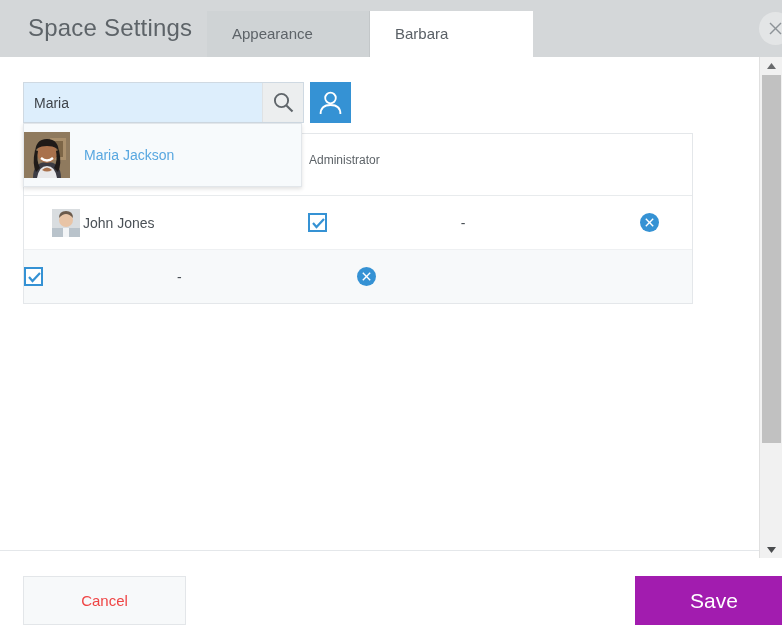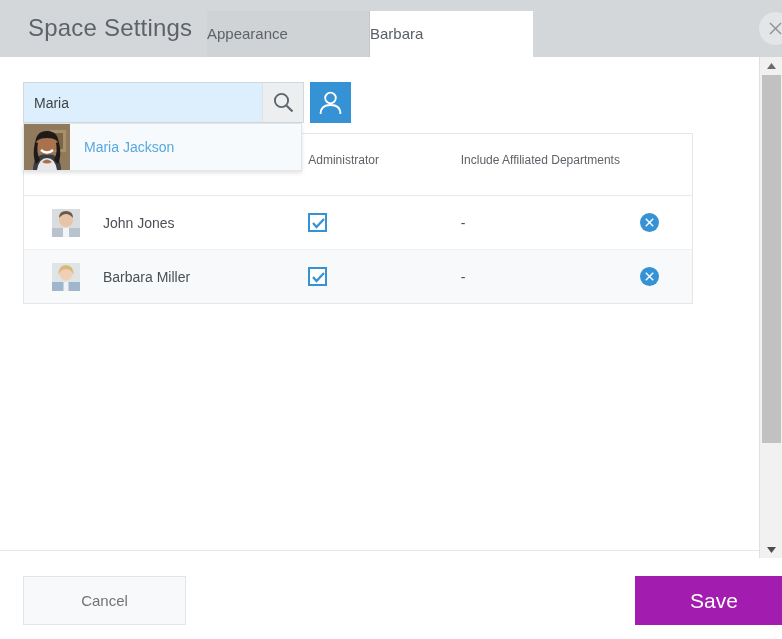--- a/index.html
+++ b/index.html
@@ -52,21 +52,21 @@
     line-height: 46px;
     padding: 0 0 0 0;
     width: 163px;
     text-align: left;
     font-size: 15px;
     color: #5d6368;
     box-sizing: border-box;
     vertical-align: top;
     cursor: pointer;
   }
-  .tab span.tab-label { }
+  .tab span.tab-label { margin-left: 25px; }
   .tab.inactive {
     background: #cfd3d5;
     border-right: 1px solid #c3c7c9;
   }
   .tab.active {
     background: #ffffff;
     color: #5a6066;
   }
   .close-btn {
     position: absolute;
@@ -139,21 +139,21 @@
     position: absolute;
     left: 23px; top: 66px;
     width: 279px;
     background: #f7fafc;
     border: 1px solid #e2e6ea;
     box-sizing: border-box;
     box-shadow: 0 2px 4px rgba(0,0,0,.12);
     z-index: 40;
   }
   .ac-item {
-    height: 46px;
+    height: 62px;
     display: flex;
     align-items: center;
     cursor: pointer;
   }
   .ac-avatar {
     width: 46px; height: 46px;
     flex: 0 0 46px;
     position: relative;
     overflow: hidden;
     background: #8c7b63;
@@ -207,21 +207,21 @@
     align-items: center;
   }
   .row-avatar {
     width: 28px; height: 28px;
     flex: 0 0 28px;
     overflow: hidden;
     position: relative;
     background: #cfd5da;
   }
   .row-name {
-    margin-left: 23px;
+    margin-left: 3px;
     font-size: 14px;
     color: #4a5056;
     white-space: nowrap;
   }
   .checkbox {
     width: 19px; height: 19px;
     border: 2px solid #3592d4;
     box-sizing: border-box;
     background: #ffffff;
     position: relative;
@@ -274,21 +274,21 @@
     background: #ffffff;
     border-top: 1px solid #e4e7ea;
   }
   .btn-cancel {
     position: absolute;
     left: 23px; top: 25px;
     width: 163px; height: 49px;
     background: #f7f9fa;
     border: 1px solid #e3e6e9;
     box-sizing: border-box;
-    color: #737373;
+    color: #ef4444;
     font-size: 15px;
     line-height: 47px;
     text-align: center;
     cursor: pointer;
     font-family: "Liberation Sans", sans-serif;
   }
   .btn-save {
     position: absolute;
     left: 599px; top: 25px;
     width: 158px; height: 49px;
@@ -329,21 +329,20 @@
       </svg>
     </div>
   </div>
 
   <div class="dialog-body">
 
     <div class="members-table">
       <div class="mt-header">
         <div class="th col-user">User, Group, or Department</div>
         <div class="th col-admin">Administrator</div>
-        <div class="th col-affil">Include Affiliated Departments</div>
         <div class="th col-action"></div>
       </div>
 
       <div class="mt-row">
         <div class="col-user cell-user">
           <div class="row-avatar">
             <svg class="face" viewBox="0 0 28 28">
               <rect width="28" height="28" fill="#d9dde0"></rect>
               <rect x="0" y="19" width="28" height="9" fill="#b9c3cb"></rect>
               <circle cx="14" cy="11" r="7" fill="#e8c4a6"></circle>
@@ -367,32 +366,20 @@
           <div class="remove-btn">
             <svg width="9" height="9" viewBox="0 0 9 9">
               <line x1="0.8" y1="0.8" x2="8.2" y2="8.2" stroke="#ffffff" stroke-width="1.4"></line>
               <line x1="8.2" y1="0.8" x2="0.8" y2="8.2" stroke="#ffffff" stroke-width="1.4"></line>
             </svg>
           </div>
         </div>
       </div>
 
       <div class="mt-row alt">
-        <div class="col-user cell-user">
-          <div class="row-avatar">
-            <svg class="face" viewBox="0 0 28 28">
-              <rect width="28" height="28" fill="#dfe4e7"></rect>
-              <rect x="0" y="19" width="28" height="9" fill="#9fb6cc"></rect>
-              <circle cx="14" cy="11" r="6.5" fill="#f0d0b4"></circle>
-              <path d="M6.5 12 q0 -10 7.5 -10 q7.5 0 7.5 10 q-2 -6 -7.5 -6 q-5.5 0 -7.5 6z" fill="#d9b87a"></path>
-              <rect x="11.5" y="19" width="5" height="9" fill="#eef2f5"></rect>
-            </svg>
-          </div>
-          <div class="row-name">Barbara Miller</div>
-        </div>
         <div class="col-admin">
           <div class="checkbox">
             <svg width="13" height="11" viewBox="0 0 13 11">
               <polyline points="1,5 4.5,9 12,1" fill="none" stroke="#3592d4" stroke-width="2.2"></polyline>
             </svg>
           </div>
         </div>
         <div class="col-affil">
           <span class="dash">-</span>
         </div>

